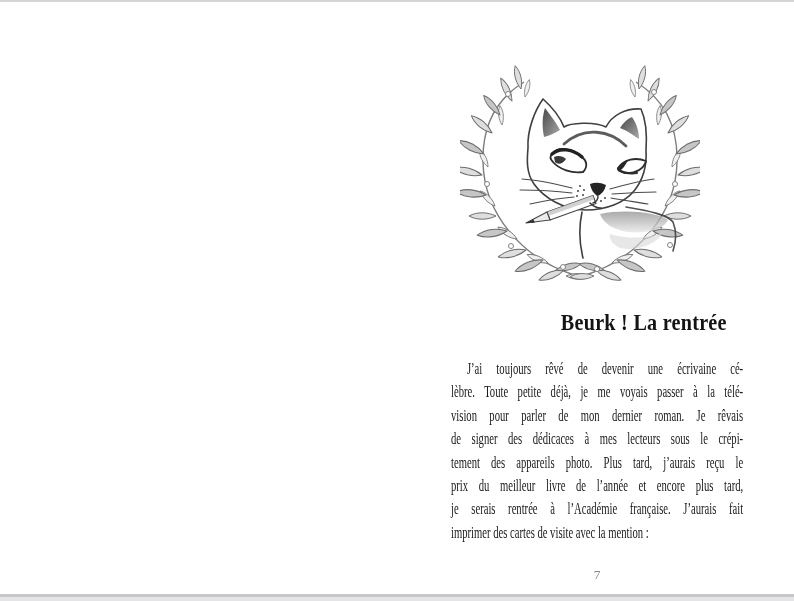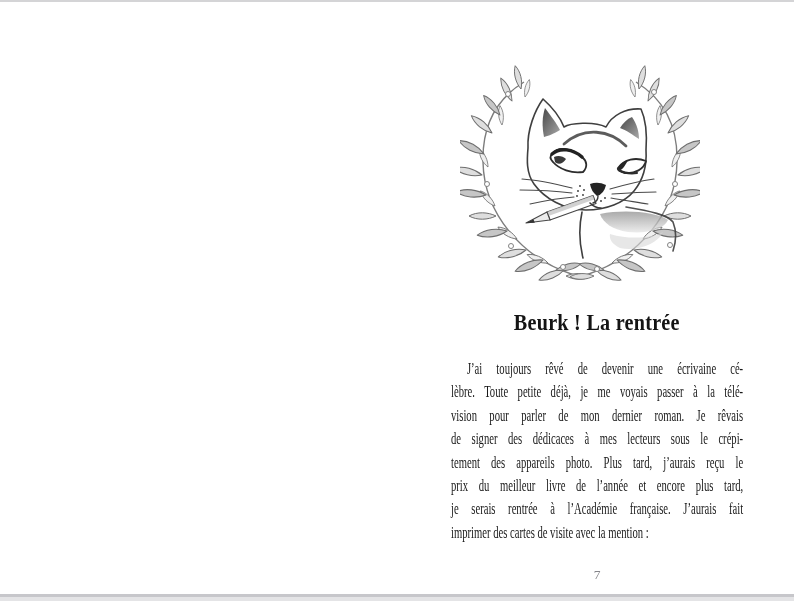--- a/index.html
+++ b/index.html
@@ -14,21 +14,21 @@
   .bottom-edge .strip { height:4px; background:#e4e4e6; }
 
   .page { position:absolute; top:2px; height:592px; background:#ffffff; }
   .page-left  { left:0;     width:397px; }
   .page-right { left:397px; width:397px; }
 
   .illustration { position:absolute; left:63px; top:60px; width:240px; height:230px; }
 
   .chapter-title {
     position:absolute; left:54px; top:302px; width:292px;
-    text-align:center; line-height:30px; white-space:nowrap;
+    text-align:right; line-height:30px; white-space:nowrap;
   }
   .chapter-title .t {
     display:inline-block; transform:scaleX(0.84); transform-origin:50% 50%;
     font-size:24px; font-weight:bold; color:#141414; letter-spacing:0.3px;
   }
 
   .paragraph {
     position:absolute; left:54px; top:355px; width:440px;
     transform:scaleX(0.664); transform-origin:0 0;
     font-size:16px; line-height:23.4px; color:#191919;

